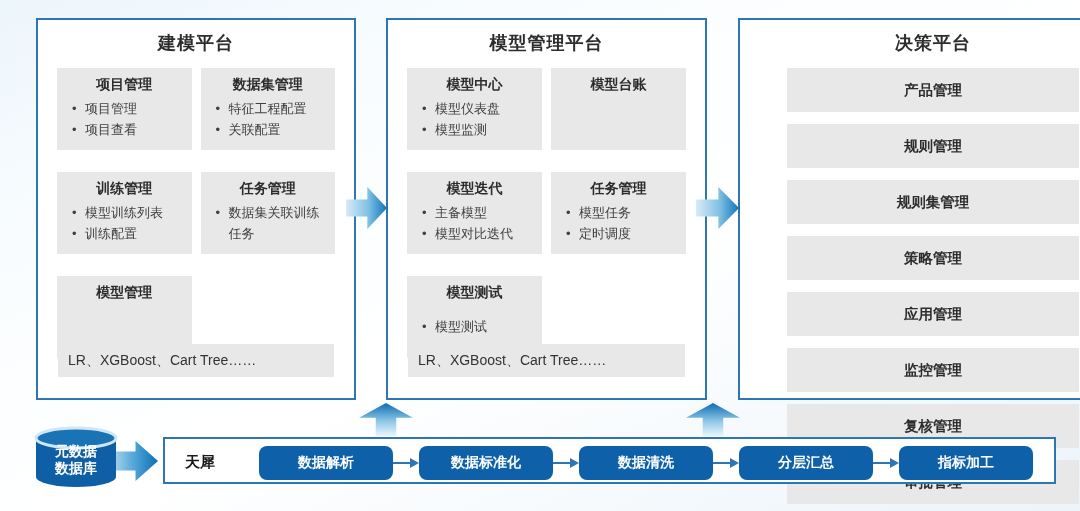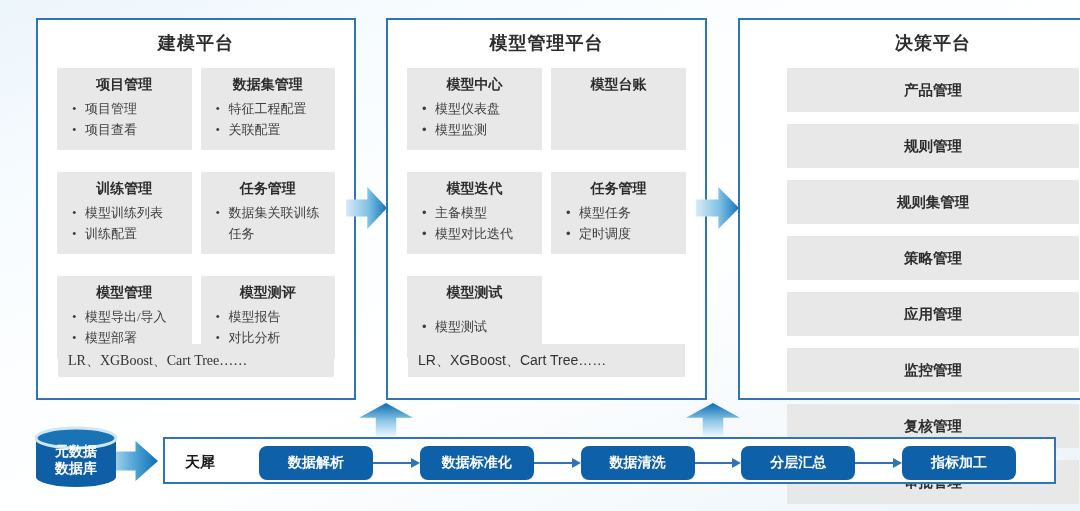--- a/index.html
+++ b/index.html
@@ -3,21 +3,21 @@
 <meta charset="utf-8">
 <style>
   html,body{margin:0;padding:0;}
   body{width:1080px;height:511px;font-family:"Liberation Sans",sans-serif;}
   .stage{position:relative;width:1080px;height:511px;overflow:hidden;
     background:linear-gradient(155deg,#edf6fc 0%,#fafdff 28%,#ffffff 55%,#ecf4fa 100%);}
 
   
   .panel{position:absolute;top:18px;height:382px;background:#ffffff;
     border:2px solid #2e75b6;box-sizing:border-box;}
-  .panel-modeling{left:36px;width:320px;font-family:Liberation Serif, serif;}
+  .panel-modeling{left:36px;width:320px;}
   .panel-mgmt{left:386px;width:321px;}
   .panel-decision{left:738px;width:366px;padding-left:24px;}
   .panel-title{margin:11px 0 13px;text-align:center;font-size:18px;font-weight:bold;
     color:#2d2d2d;letter-spacing:1px;}
 
   .cards{display:grid;grid-template-columns:1fr 1fr;gap:22px 9px;margin:0 19px;
     grid-auto-rows:82px;}
   .card{background:#e8e8e8;padding:6px 8px 4px 8px;box-sizing:border-box;overflow:hidden;}
   .card-title{text-align:center;font-size:14px;font-weight:bold;color:#2d2d2d;margin:2px 0 4px;}
   .card ul{list-style:none;margin:0;padding:0 0 0 7px;}
@@ -52,21 +52,21 @@
   
   .cylinder{position:absolute;left:32px;top:425px;width:88px;height:66px;}
   .cyl-label{position:absolute;left:0;right:0;top:18px;text-align:center;color:#ffffff;
     font-weight:bold;font-size:14px;line-height:17px;}
 
   
   .bottom-box{position:absolute;left:163px;top:437px;width:893px;height:47px;
     border:2px solid #2e75b6;background:#ffffff;box-sizing:border-box;
     display:flex;align-items:center;padding:4px 38px 0 20px;}
   .tianxi{font-size:15px;font-weight:bold;color:#1a1a1a;margin-right:44px;flex:0 0 auto;}
-  .node{width:114px;height:34px;background:#0e61a8;border-radius:8px;color:#ffffff;
+  .node{width:134px;height:34px;background:#0e61a8;border-radius:8px;color:#ffffff;
     font-weight:bold;font-size:14px;display:flex;align-items:center;justify-content:center;
     flex:0 0 auto;}
   .connector{flex:1 1 auto;display:flex;align-items:center;min-width:26px;}
   .connector .line{flex:1;height:0;border-top:2px solid #2e75b6;}
   .connector::after{content:"";width:0;height:0;border-left:9px solid #2e75b6;
     border-top:5px solid transparent;border-bottom:5px solid transparent;}
 </style>
 </head>
 <body>
 
@@ -97,31 +97,20 @@
         </ul>
       </div>
       <div class="card">
         <div class="card-title">任务管理</div>
         <ul>
           <li>数据集关联训练任务</li>
         </ul>
       </div>
       <div class="card">
         <div class="card-title">模型管理</div>
-        <ul>
-          <li>模型导出/导入</li>
-          <li>模型部署</li>
-        </ul>
-      </div>
-      <div class="card">
-        <div class="card-title">模型测评</div>
-        <ul>
-          <li>模型报告</li>
-          <li>对比分析</li>
-        </ul>
       </div>
     </div>
     <div class="footer-bar">LR、XGBoost、Cart Tree……</div>
   </section>
 
   <section class="panel panel-mgmt">
     <h2 class="panel-title">模型管理平台</h2>
     <div class="cards">
       <div class="card">
         <div class="card-title">模型中心</div>

